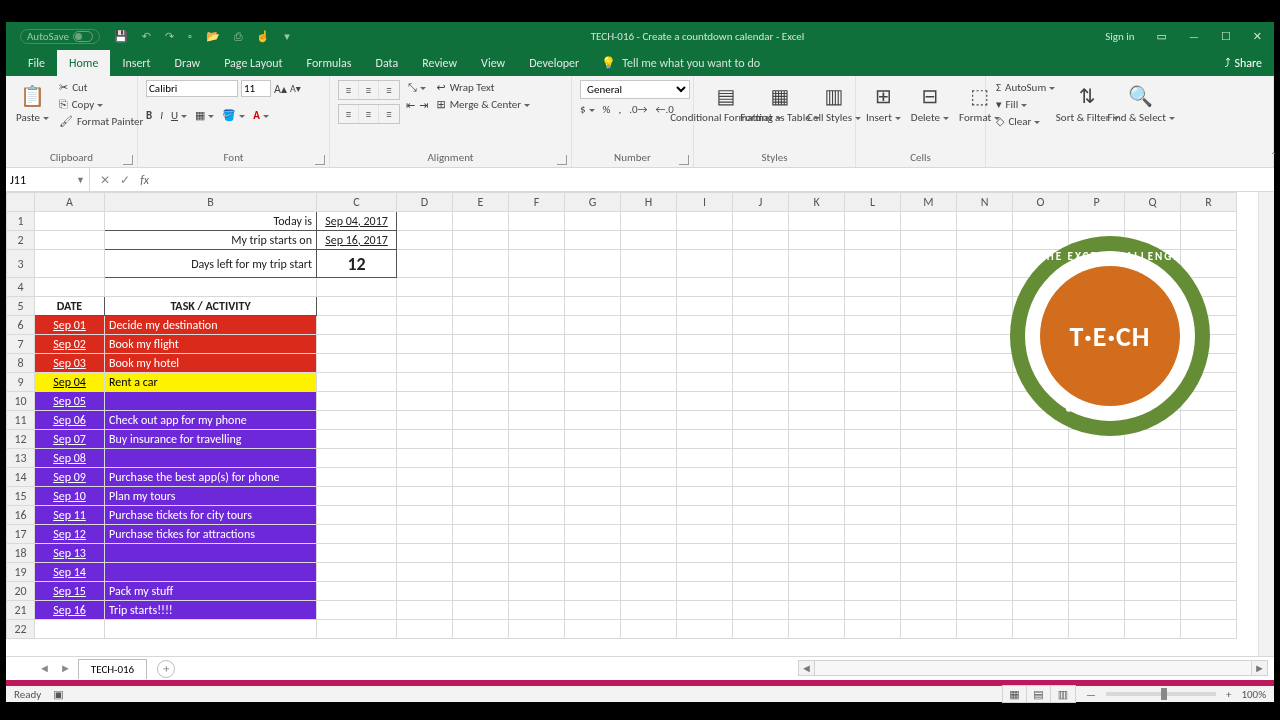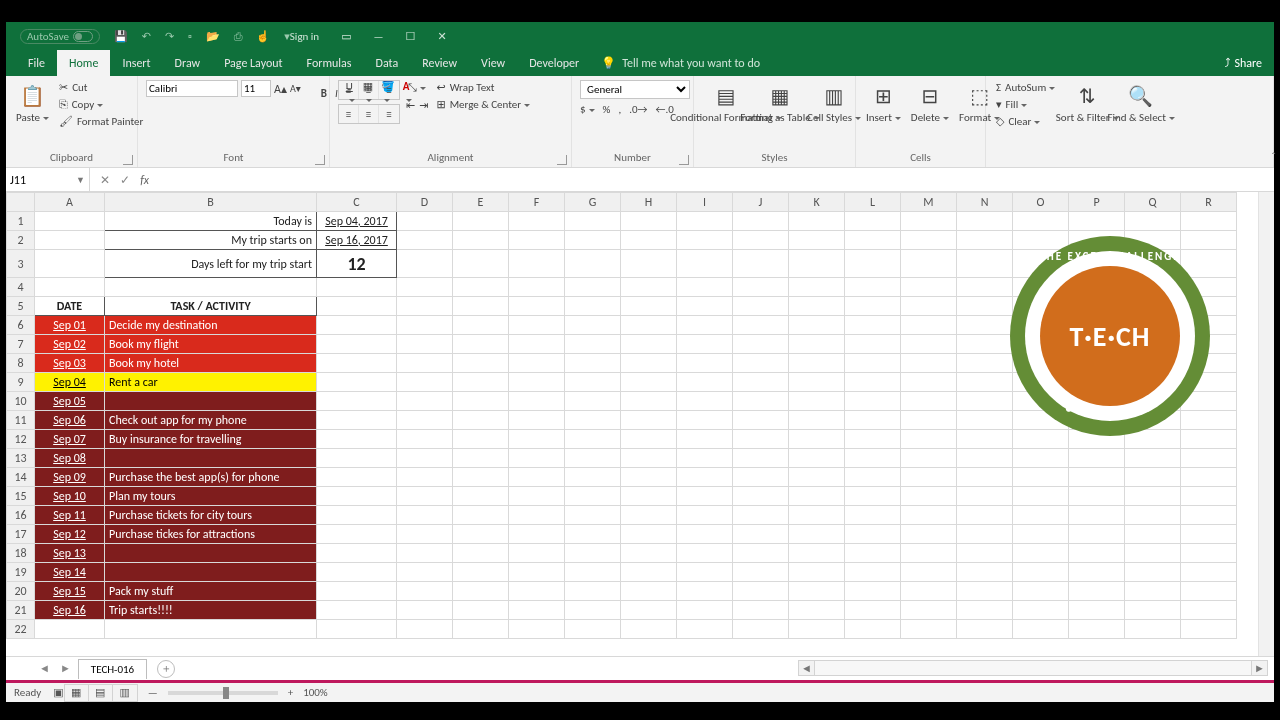--- a/index.html
+++ b/index.html
@@ -7,21 +7,21 @@
 .app { position:absolute; top:22px; left:6px; right:6px; bottom:18px; background:#fff; display:flex; flex-direction:column; }
 
 
 .titlebar { height:28px; background:#0f703b; display:flex; align-items:center; color:#fff; font-size:11px; }
 .titlebar .qat { display:flex; align-items:center; gap:14px; padding-left:14px; }
 .titlebar .qat span { color:#9ac9ad; font-size:11px; }
 .titlebar .autosave { border:1px solid #4a8a64; border-radius:10px; padding:0 6px; display:flex; align-items:center; gap:4px; font-size:10px; color:#c7dfd0;}
 .titlebar .autosave .pill{display:inline-block;width:20px;height:11px;border:1px solid #6fa082;border-radius:6px;position:relative;}
 .titlebar .autosave .pill::after{content:"";position:absolute;left:1px;top:1px;width:7px;height:7px;background:#6fa082;border-radius:50%;}
 .titlebar .title { flex:1; text-align:center; color:#cfe4d7; }
-.titlebar .winbtns { display:flex; align-items:center; gap:22px; padding-right:32px; color:#cfe4d7; }
+.titlebar .winbtns { display:flex; align-items:center; gap:22px; padding-right:12px; color:#cfe4d7; }
 
 
 .tabs { height:26px; background:#0f703b; display:flex; align-items:flex-end; padding-left:10px; gap:0; color:#fff; font-size:12px; position:relative;}
 .tab { padding:6px 12px; cursor:pointer; color:#e5e5e5; }
 .tab.active { background:#f3f3f3; color:#0f703b; }
 .tabs .tell { margin-left:10px; display:flex; align-items:center; gap:6px; color:#cfe4d7; padding-bottom:6px;}
 .tabs .share { position:absolute; right:12px; bottom:6px; color:#fff; display:flex; gap:4px; align-items:center;}
 
 
 .ribbon { height:92px; background:#f3f3f3; border-bottom:1px solid #d8d8d8; display:flex; font-size:11px; color:#444; }
@@ -52,21 +52,21 @@
 .sheetwrap{flex:1;overflow:hidden;position:relative;background:#fff;}
 .grid{border-collapse:collapse;font-size:12px;color:#222;table-layout:fixed;}
 .grid th,.grid td{border:1px solid #d9d9d9;height:19px;padding:0 4px;overflow:hidden;white-space:nowrap;}
 .grid thead th{background:#f0f0f0;font-weight:normal;text-align:center;color:#555;}
 .grid .rh{background:#f0f0f0;text-align:center;color:#555;width:28px;font-weight:normal;}
 .grid .corner{background:#f0f0f0;width:28px;}
 .colA{width:70px;} .colB{width:212px;} .colC{width:80px;} .colN{width:56px;} .center{text-align:center;text-decoration:underline;} .right{text-align:right;}
 .bordered{border:1px solid #555 !important;}
 .row-red td.cA,.row-red td.cB{background:#d92a1c;color:#fff;}
 .row-yellow td.cA,.row-yellow td.cB{background:#fff200;color:#000;}
-.row-green td.cA,.row-green td.cB{background:#7f1d1d;color:#fff;}
+.row-green td.cA,.row-green td.cB{background:#6d28d9;color:#fff;}
 .hdrcell{font-weight:bold;text-align:center;border:1px solid #555 !important;}
 .bigval{font-size:18px;font-weight:bold;text-align:center;}
 
 
 .logo{position:absolute;top:236px;left:1010px;width:200px;height:200px;}
 .logo .outer{width:200px;height:200px;border-radius:50%;background:#648d36;display:flex;align-items:center;justify-content:center;position:relative;}
 .logo .mid{width:170px;height:170px;border-radius:50%;background:#fff;display:flex;align-items:center;justify-content:center;}
 .logo .inner{width:140px;height:140px;border-radius:50%;background:#d16d1c;display:flex;align-items:center;justify-content:center;color:#fff;font-weight:bold;font-size:28px;letter-spacing:1px;}
 .logo .ring-text{position:absolute;width:100%;text-align:center;top:14px;font-size:11px;color:#fff;font-weight:bold;letter-spacing:2px;}
 .logo .dots{position:absolute;bottom:18px;width:100%;text-align:center;color:#fff;font-size:16px;letter-spacing:4px;}
@@ -75,21 +75,21 @@
 .sheettabs{height:24px;border-top:1px solid #d8d8d8;display:flex;align-items:center;font-size:11px;padding-left:30px;gap:4px;position:relative;}
 .sheettabs .navbtn{color:#888;padding:0 3px;}
 .sheettabs .stab{padding:3px 12px;border:1px solid #bdbdbd;border-bottom:none;background:#fff;}
 .sheettabs .addsheet{width:18px;height:18px;border:1px solid #bdbdbd;border-radius:50%;display:flex;align-items:center;justify-content:center;color:#777;margin-left:6px;}
 .sheettabs .hscroll{position:absolute;right:6px;top:3px;width:470px;height:16px;border:1px solid #d3d3d3;display:flex;}
 .sheettabs .hscroll .arrow{width:16px;display:flex;align-items:center;justify-content:center;color:#777;background:#f2f2f2;border-right:1px solid #d3d3d3;}
 .sheettabs .hscroll .arrow.r{border-right:none;border-left:1px solid #d3d3d3;}
 .sheettabs .hscroll .track{flex:1;background:#f7f7f7;position:relative;}
 
 
-.status{height:22px;background:#f3f3f3;border-top:3px solid #be185d;display:flex;align-items:center;font-size:11px;color:#555;padding:0 8px;}
+.status{height:22px;background:#f3f3f3;border-top:6px solid #be185d;display:flex;align-items:center;justify-content:space-between;font-size:11px;color:#555;padding:0 8px;}
 .status .right{display:flex;align-items:center;gap:10px;}
 .viewbtns{display:flex;border:1px solid #d3d3d3;}
 .viewbtns span{width:24px;height:16px;display:flex;align-items:center;justify-content:center;border-right:1px solid #d3d3d3;}
 .viewbtns span:last-child{border-right:none;}
 .zoomslider{width:110px;height:4px;background:#d8d8d8;position:relative;}
 .zoomslider .thumb{position:absolute;left:50%;top:-4px;width:6px;height:12px;background:#888;}
 
 .scrollv{position:absolute;right:0;top:0;bottom:0;width:16px;background:#f2f2f2;border-left:1px solid #e2e2e2;}
 .collapse-ribbon{position:absolute;right:4px;top:150px;color:#777;font-size:12px;}
 </style>
@@ -106,20 +106,21 @@
         </span>
       <span>💾</span>
       <span>↶</span>
       <span>↷</span>
       <span>▫</span>
       <span>📂</span>
       <span>⎙</span>
       <span>☝</span>
       <span>▾</span>
     </div>
+    <div class="title">TECH-016 - Create a countdown calendar  -  Excel</div>
     <div class="winbtns">
       <span>Sign in</span>
       <span>▭</span>
       <span>—</span>
       <span>☐</span>
       <span>✕</span>
     </div>
   </div>
 
   <div class="tabs" id="tabstrip">
@@ -162,21 +163,21 @@
           <div class="rbtn">
               <span>🖌</span>
               <span>Format Painter</span>
             </div>
         </div>
       </div>
       <div class="label"><span>Clipboard</span><span class="dlaunch"></span></div>
     </div>
 
     <div class="group" style="width:192px">
-      <div class="body" style="flex-direction:row;gap:20px">
+      <div class="body" style="flex-direction:column;gap:12px">
         <div style="display:flex;gap:3px;align-items:center">
           <input class="rsel fontname" value="Calibri" style="">
           <input class="rsel fontsize" value="11" style="">
           <span style="font-size:12px">A▴</span>
           <span style="font-size:10px">A▾</span>
         </div>
         <div style="display:flex;gap:8px;align-items:center">
           <span><b>B</b></span>
           <span><i>I</i></span>
           <span class="dd"><u>U</u></span>

